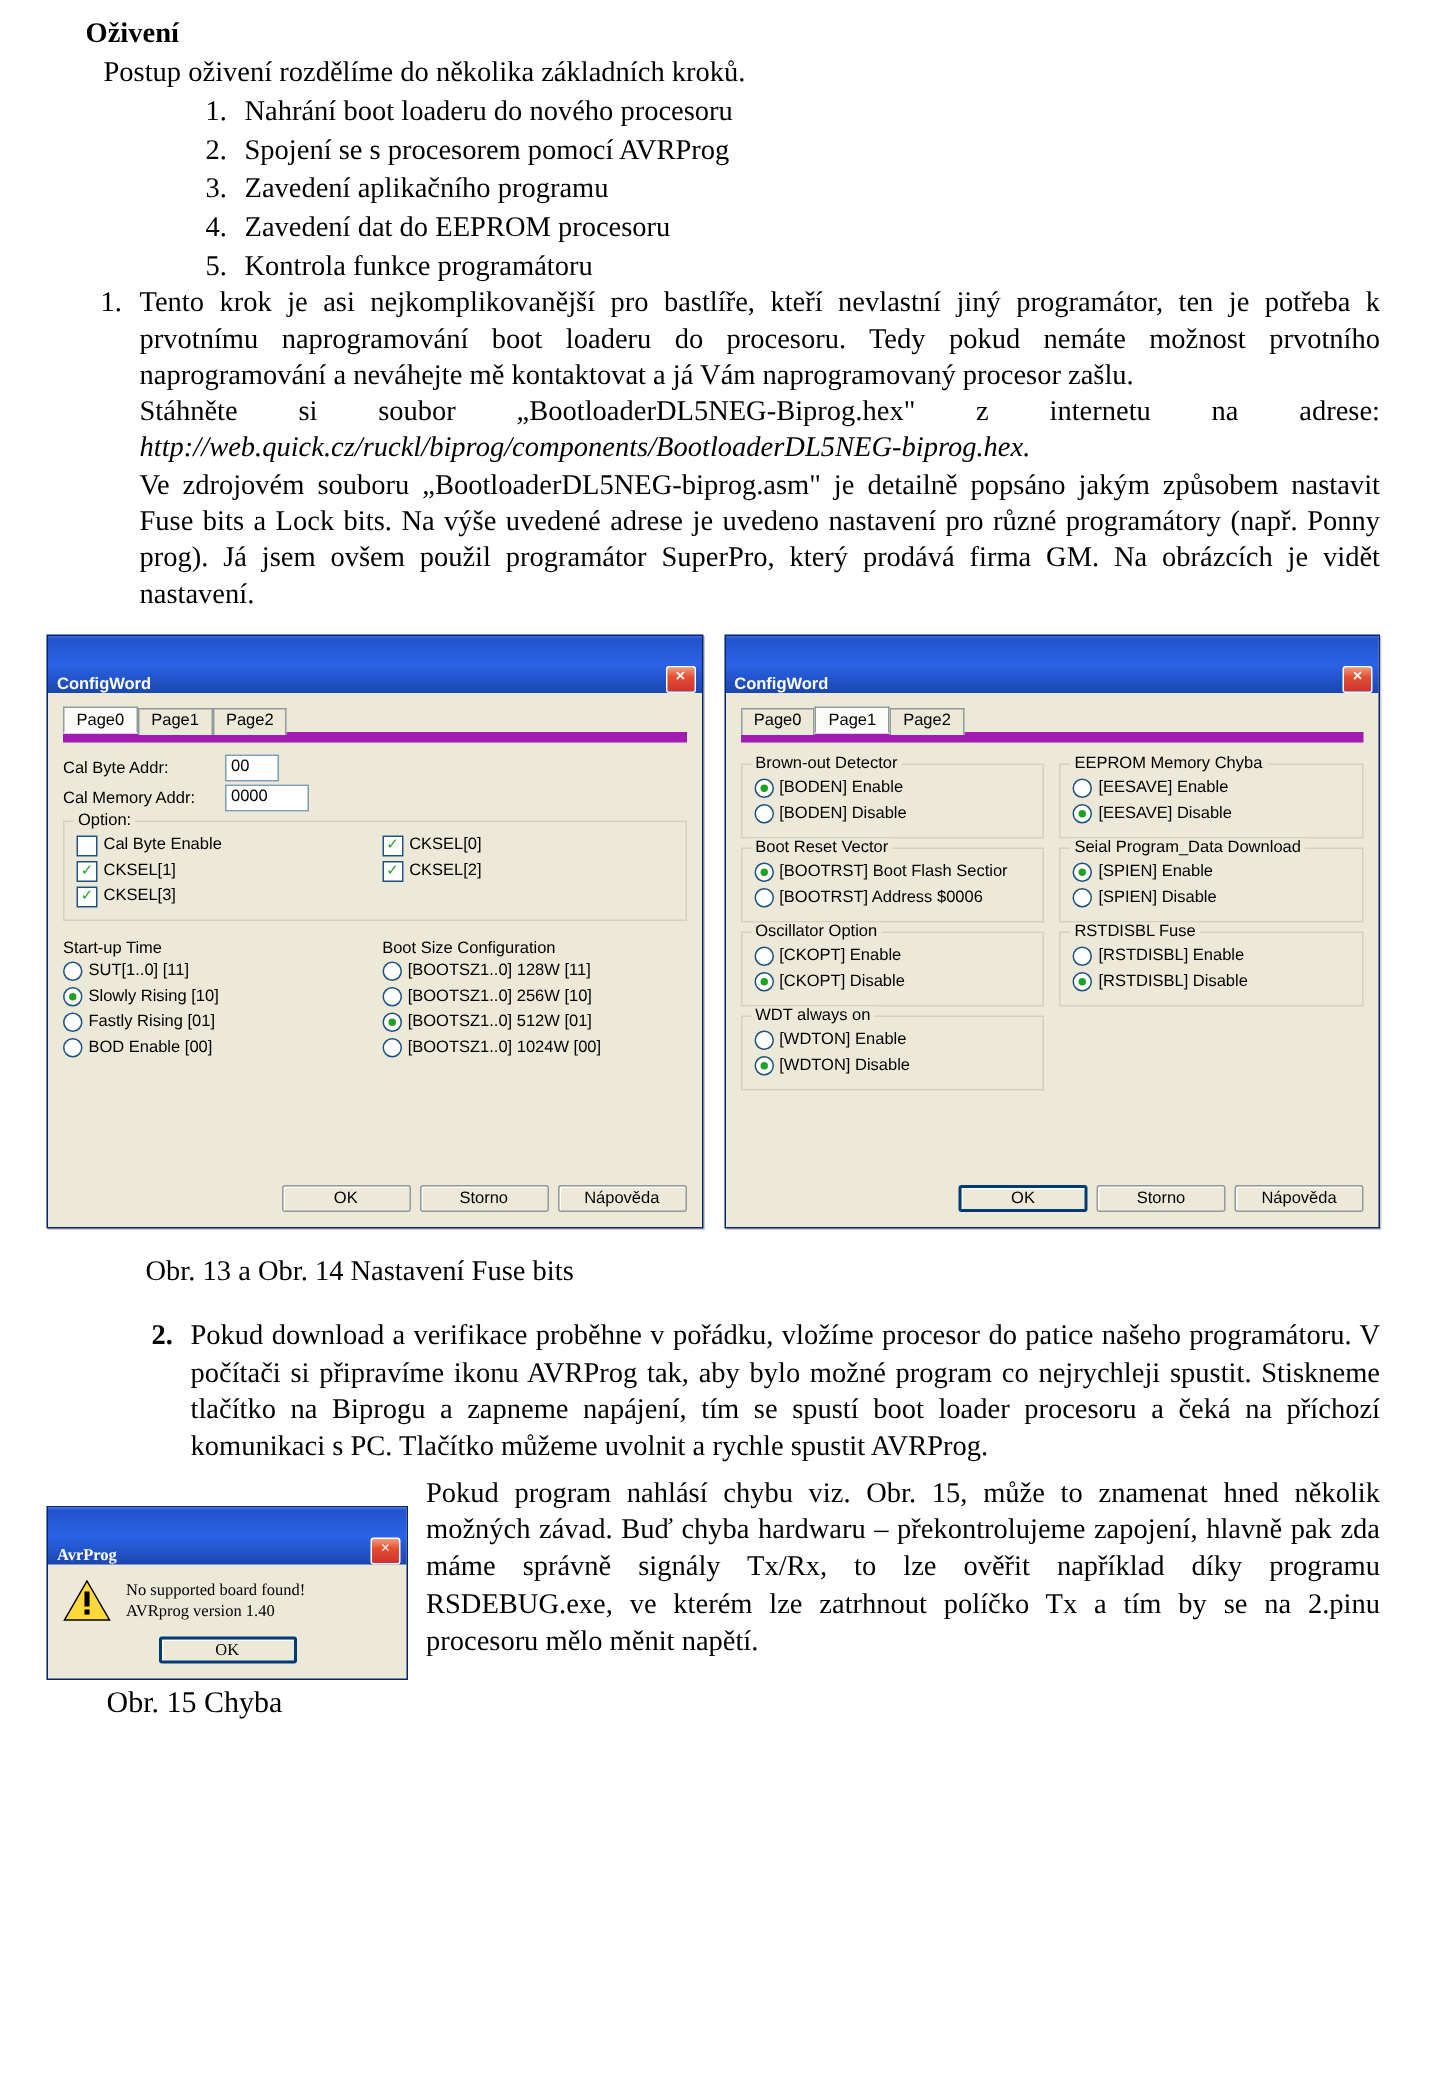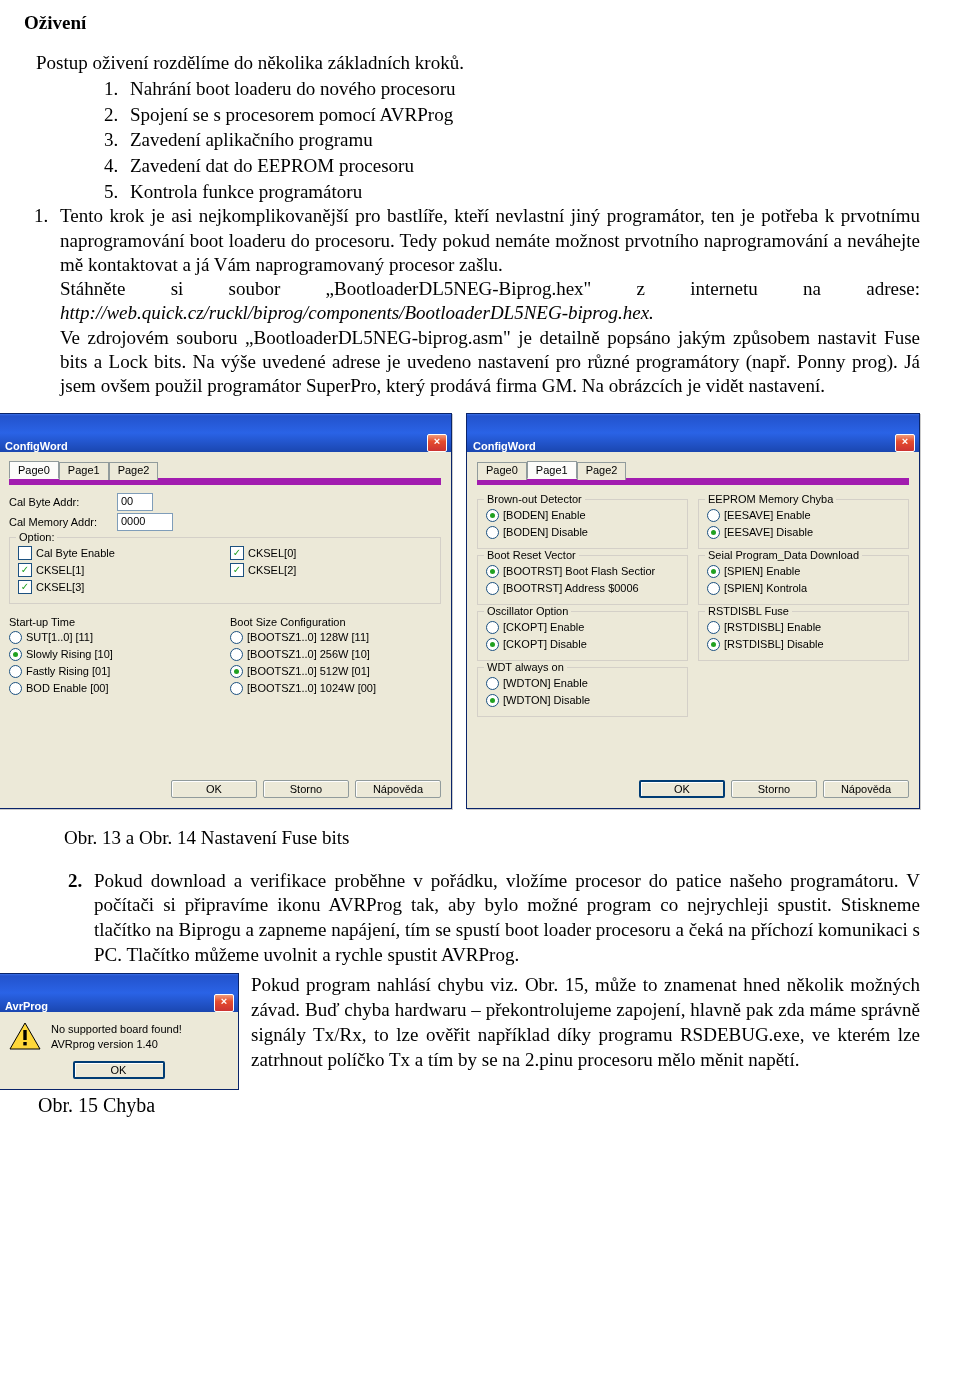--- a/index.html
+++ b/index.html
@@ -4,30 +4,30 @@
 <style>
   body {
     margin: 0;
     padding: 0;
     background: #ffffff;
     font-family: "Times New Roman", Times, serif;
     color: #000;
     width: 960px;
   }
   .page {
-    padding: 12px 40px 20px 24px;
+    padding: 12px 40px 20px 57px;
   }
   .heading {
     font-weight: bold;
     font-size: 19px;
     margin-bottom: 2px;
   }
   .intro {
     font-size: 19px;
-    margin: 18px 0 2px 12px;
+    margin: 4px 0 2px 12px;
     font-family: Liberation Serif, serif;
   }
   .steps {
     font-size: 19px;
     margin-left: 80px;
     line-height: 1.35;
   }
   .step-row {
     display: flex;
   }
@@ -235,24 +235,25 @@
   .bottom-flex {
     display: flex;
     align-items: flex-start;
     gap: 12px;
     margin-top: 6px;
   }
   .avrprog-box {
     width: 239px;
     border: 1px solid #0a246a;
     background: #ece9d8;
-    font-family: Liberation Sans, sans-serif;
+    font-family: Liberation Serif, serif;
     font-size: 11px;
     margin-left: -26px;
     flex-shrink: 0;
+    margin-top: 20px;
   }
   .avrprog-body {
     padding: 10px;
     display: flex;
     gap: 10px;
     align-items: flex-start;
   }
   .warn-icon {
     width: 32px;
     height: 28px;
@@ -491,21 +492,21 @@
                 </div>
               </div>
               <div class="groupbox">
                 <div class="legend">Seial Program_Data Download</div>
                 <div class="radio">
                   <span class="radio-circle on"></span>
                   <span>[SPIEN] Enable</span>
                 </div>
                 <div class="radio">
                   <span class="radio-circle"></span>
-                  <span>[SPIEN] Kontrola</span>
+                  <span>[SPIEN] Disable</span>
                 </div>
               </div>
               <div class="groupbox">
                 <div class="legend">RSTDISBL Fuse</div>
                 <div class="radio">
                   <span class="radio-circle"></span>
                   <span>[RSTDISBL] Enable</span>
                 </div>
                 <div class="radio">
                   <span class="radio-circle on"></span>

